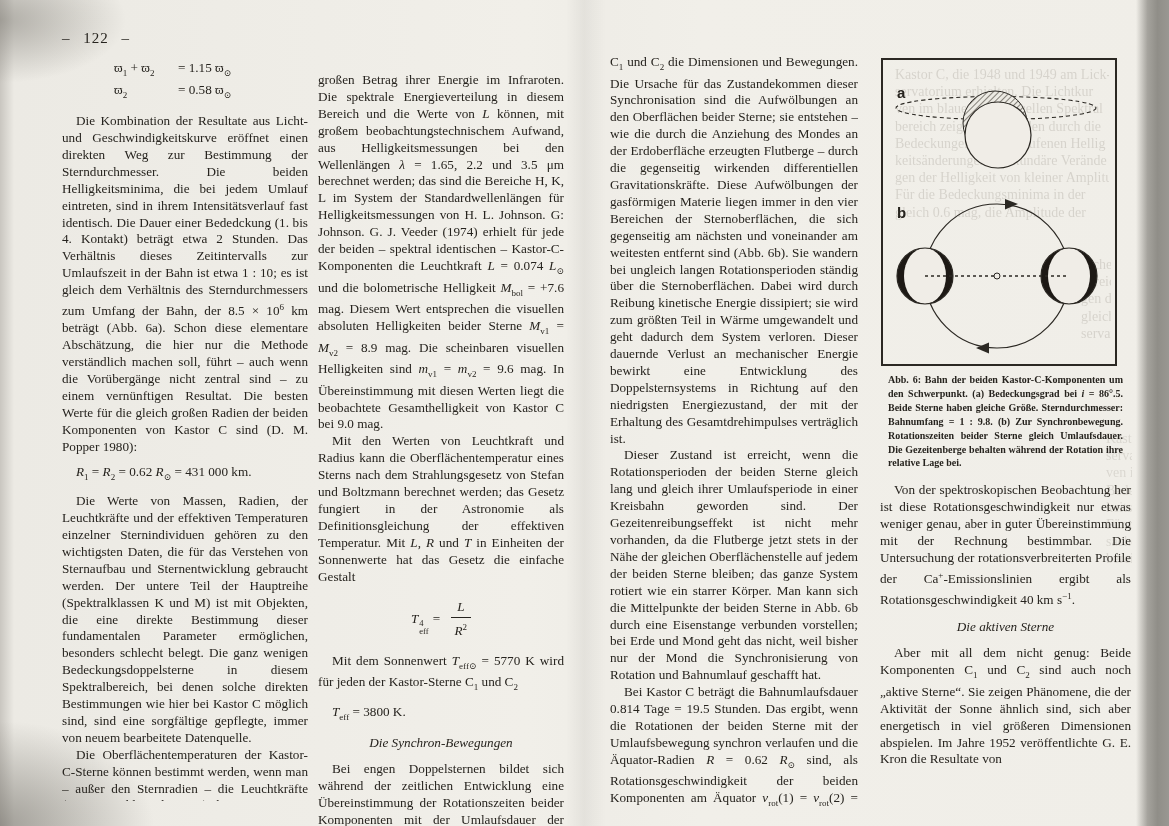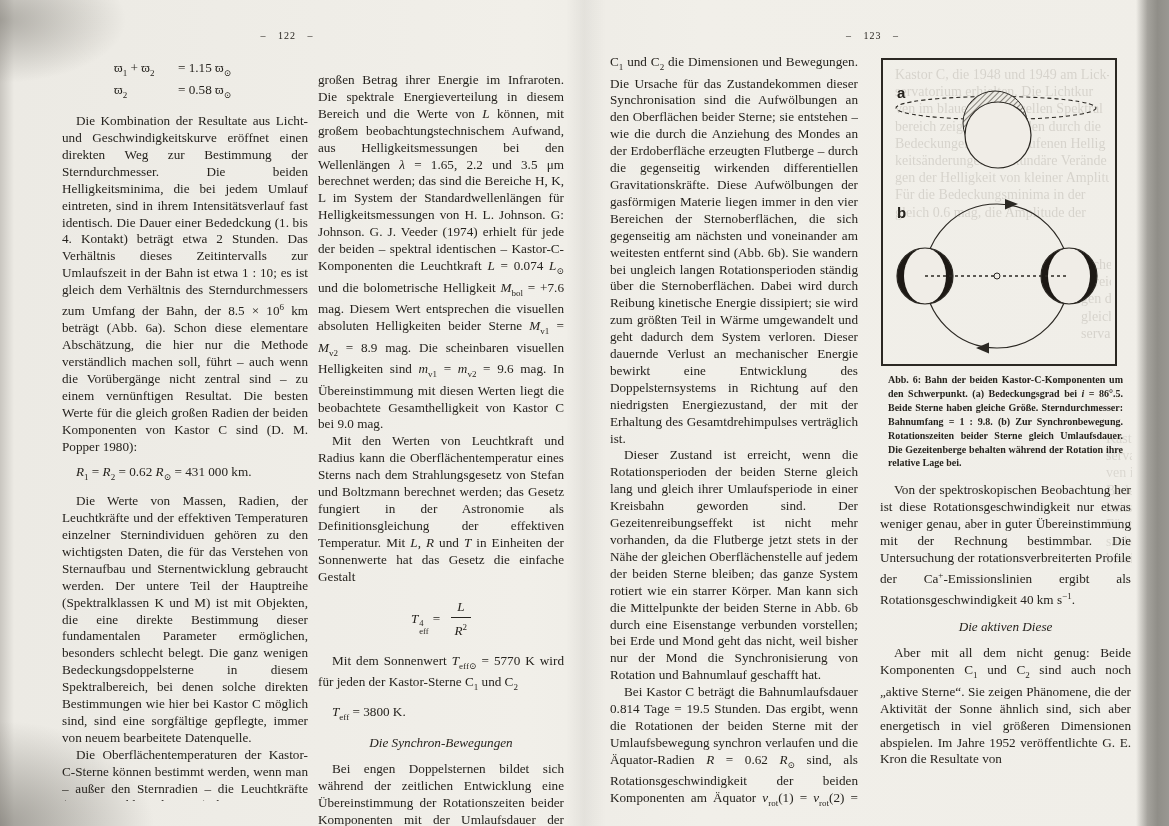--- a/index.html
+++ b/index.html
@@ -9,21 +9,21 @@
       radial-gradient(180px 90px at 0px 20px, rgba(125,122,115,.55), rgba(125,122,115,0) 70%),
       radial-gradient(220px 150px at 0px 826px, rgba(110,107,100,.6), rgba(110,107,100,0) 70%),
       linear-gradient(to right, #c9c6c0 0px, #eceae4 14px, #f1efe9 45%, #efede7 52%, #f1efe9 60%, #f0eee8 100%);
     font-family:"Liberation Serif","DejaVu Serif",serif;
     color:#26231e;
   }
   .edge-right{position:absolute;top:0;left:1136px;width:33px;height:826px;
     background:linear-gradient(to right, rgba(140,138,132,0) 0%, #a5a39d 35%, #908e88 65%, #999792 100%);}
   .gutter{position:absolute;top:0;left:566px;width:40px;height:826px;
     background:linear-gradient(to right, rgba(0,0,0,0) 0%, rgba(0,0,0,.05) 45%, rgba(0,0,0,0) 100%);}
-  .pagenum{position:absolute;top:30px;font-size:10px;letter-spacing:1px;word-spacing:8px;text-align:center;}
+  .pagenum{position:absolute;top:30px;font-size:15px;letter-spacing:1px;word-spacing:8px;}
   .pn-left{left:62px;width:450px;}
   .pn-right{left:610px;width:525px;}
   .col{position:absolute;font-size:13.2px;line-height:16.9px;text-align:justify;overflow:hidden;}
   .pl-c1{left:62px;top:56px;width:246px;height:745px;}
   .pl-c2{left:318px;top:72px;width:246px;height:756px;}
   .pr-c1{left:610px;top:54px;width:248px;height:752px;}
   .pr-c2{left:880px;top:58px;width:251px;height:760px;}
   p{margin:0;}
   p.ind{text-indent:14px;}
   .eqgrid{margin:4px 0 10px 52px;}
@@ -46,21 +46,20 @@
   .ghost-edge{left:1106px;top:430px;width:26px;height:370px;opacity:.14;}
   svg{position:absolute;left:0;top:0;}
   .figlabel{font-family:"Liberation Sans","DejaVu Sans",sans-serif;font-weight:bold;font-size:15px;fill:#26231e;}
 </style>
 </head>
 <body>
 
 <div id="scan">
 
   <div class="pagenum pn-left">– 122 –</div>
-  <div class="pagenum pn-right">– 123 –</div>
 
   <div class="col pl-c1">
     <div class="eqgrid">
       <div class="eqrow">
         <span>ϖ<sub>1</sub> + ϖ<sub>2</sub></span>
         <span>= 1.15 ϖ<sub>⊙</sub></span>
       </div>
       <div class="eqrow">
         <span>ϖ<sub>2</sub></span>
         <span>= 0.58 ϖ<sub>⊙</sub></span>
@@ -141,21 +140,21 @@
         <circle cx="186" cy="216" r="28" fill="none" stroke="#2b2823" stroke-width="1.2"></circle>
 
         <line x1="42" y1="216" x2="186" y2="216" stroke="#2b2823" stroke-width="1.4" stroke-dasharray="3 3"></line>
         <circle cx="114" cy="216" r="3" fill="#f0ede7" stroke="#2b2823" stroke-width="1"></circle>
       </svg>
     </div>
 
     <div class="caption">Abb. 6: Bahn der beiden Kastor-C-Komponenten um den Schwerpunkt. (a) Bedeckungsgrad bei <i>i</i> = 86°.5. Beide Sterne haben gleiche Größe. Sterndurchmesser: Bahnumfang = 1 : 9.8. (b) Zur Synchronbewegung. Rotationszeiten beider Sterne gleich Umlaufsdauer. Die Gezeitenberge behalten während der Rotation ihre relative Lage bei.</div>
 
     <p class="ind">Von der spektroskopischen Beobachtung her ist diese Rotationsgeschwindigkeit nur etwas weniger genau, aber in guter Übereinstimmung mit der Rechnung bestimmbar. Die Untersuchung der rotationsverbreiterten Profile der Ca<sup>+</sup>-Emissionslinien ergibt als Rotationsgeschwindigkeit 40 km s<sup>−1</sup>.</p>
-    <p class="subhead">Die aktiven Diese</p>
+    <p class="subhead">Die aktiven Sterne</p>
     <p class="ind">Aber mit all dem nicht genug: Beide Komponenten C<sub>1</sub> und C<sub>2</sub> sind auch noch „aktive Sterne“. Sie zeigen Phänomene, die der Aktivität der Sonne ähnlich sind, sich aber energetisch in viel größeren Dimensionen abspielen. Im Jahre 1952 veröffentlichte G. E. Kron die Resultate von</p>
   </div>
 
   <div class="ghost ghost-edge">
     <div>Kastor C, die 1948 und 1949 am Lick-Ob</div>
     <div>servatorium erhielten. Die Lichtkur</div>
     <div>ven im blauen und visuellen Spektral</div>
     <div>Bedeckungen hervorgerufenen Hellig</div>
     <div>keitsänderungen – sekundäre Verände</div>
     <div>Für die Bedeckungsminima in der</div>

